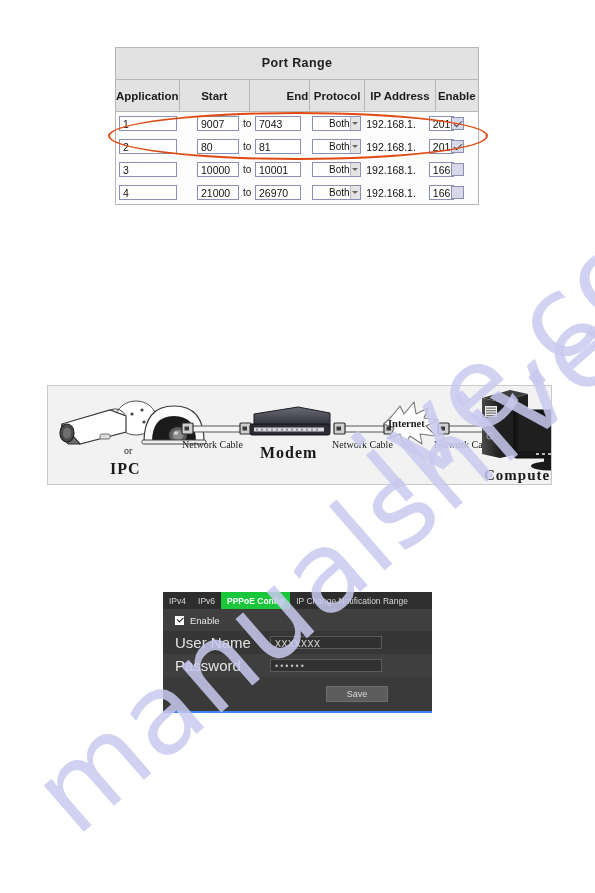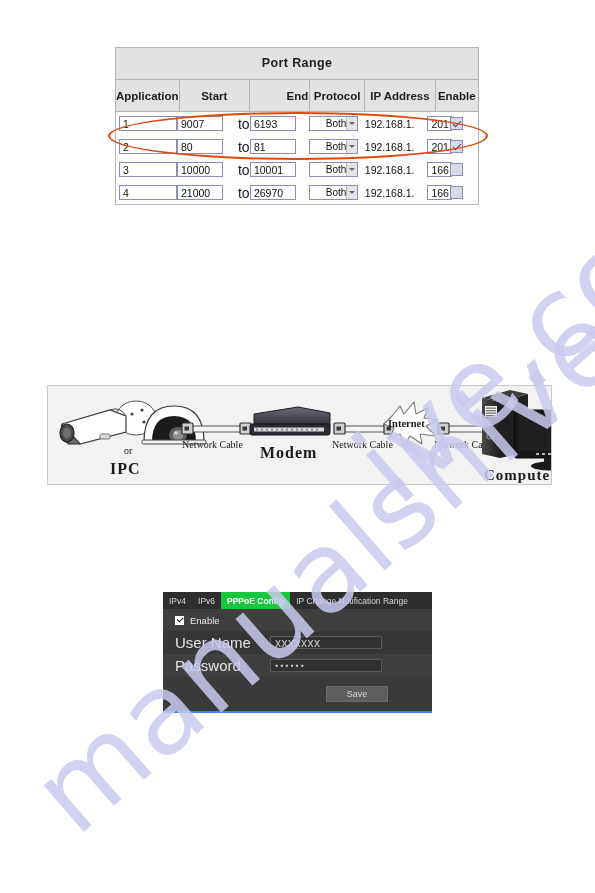--- a/index.html
+++ b/index.html
@@ -68,22 +68,22 @@
   }
   .tinput{
     border:1px solid #8a8fb5;background:#ffffff;
     font-size:10.5px;color:#111;
     height:15px;line-height:15px;
     box-sizing:border-box;
     padding:0 3px;
     font-family:"Liberation Sans", sans-serif;
   }
   .app-in{width:58px;margin-left:3px;}
-  .num-in{width:46px;margin-left:0;}
-  .to-lb{font-size:14px;color:#222;margin:0 4px;}
+  .num-in{width:46px;margin-left:20px;}
+  .to-lb{font-size:10px;color:#222;margin:0 4px;}
   .sel{
     display:flex;align-items:center;
     border:1px solid #8a8fb5;background:#ffffff;
     height:15px;box-sizing:border-box;
     width:49px;margin-left:4px;padding-left:13px;
   }
   .sel .sv{font-size:10px;color:#111;padding-left:3px;flex:1;}
   .sel .sarrow{
     width:11px;height:13px;background:#e4e4e4;border-left:1px solid #b9b9c9;
     display:flex;align-items:center;justify-content:center;
@@ -206,21 +206,21 @@
     <div class="cell c-app">
       <div class="tinput app-in">1</div>
     </div>
     <div class="cell c-start">
       <div class="tinput num-in">9007</div>
     </div>
     <div class="cell c-to">
       <span class="to-lb">to</span>
     </div>
     <div class="cell c-end">
-      <div class="tinput num-in" style="margin-left:2px">6193</div>
+      <div class="tinput num-in" style="margin-left:2px">7043</div>
     </div>
     <div class="cell c-proto">
       <div class="sel">
         <span class="sv">Both</span>
         <span class="sarrow">
             <i></i>
           </span>
       </div>
     </div>
     <div class="cell c-ip">

